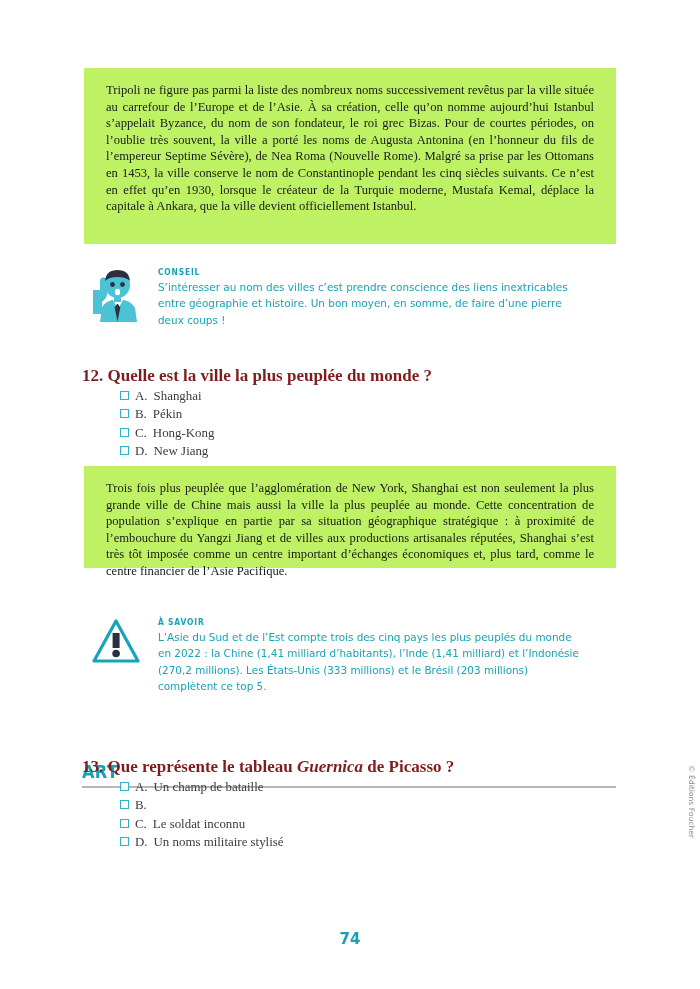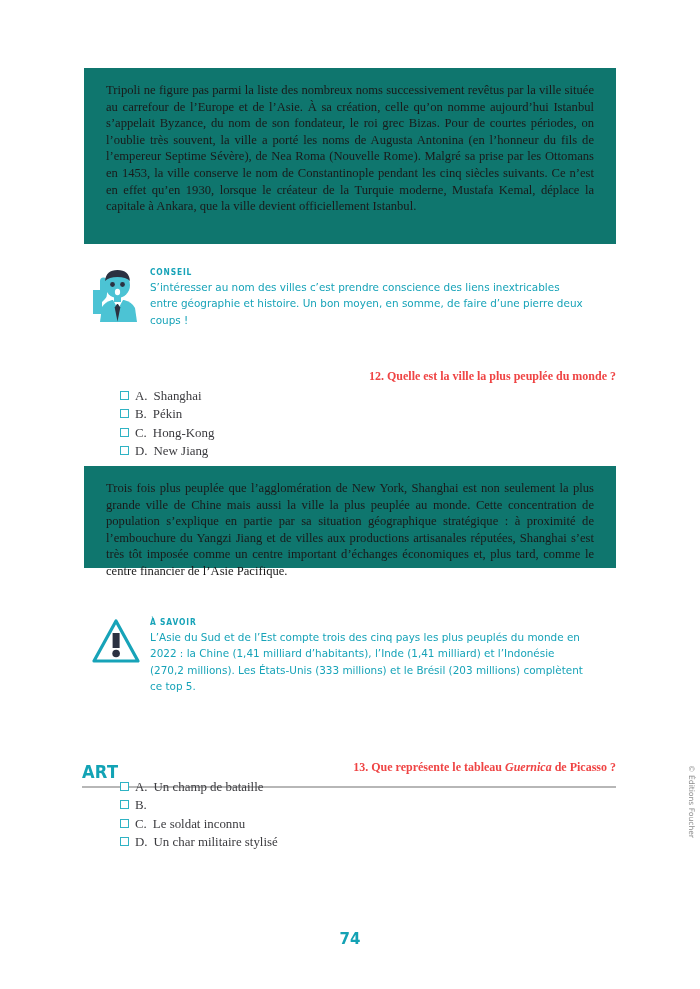--- a/index.html
+++ b/index.html
@@ -22,21 +22,21 @@
     inset: 0;
     width: 700px;
     height: 989px;
   }
 
   
   .info-box {
     position: absolute;
     left: 84px;
     width: 532px;
-    background: #0f766e;
+    background: #bef264;
     box-sizing: border-box;
     padding: 14px 22px 14px 22px;
   }
   .info-box p {
     margin: 0;
     font-family: "Liberation Serif", serif;
     font-size: 12.6px;
     line-height: 16.6px;
     text-align: justify;
     text-align-last: left;
@@ -47,21 +47,21 @@
   #box-istanbul { top: 68px; height: 176px; }
   #box-shanghai { top: 466px; height: 102px; }
 
   
   .callout {
     position: absolute;
     left: 88px;
     width: 500px;
     display: flex;
     align-items: flex-start;
-    gap: 6px;
+    gap: 14px;
   }
   #callout-conseil { top: 266px; }
   #callout-savoir  { top: 616px; }
 
   .callout-icon {
     width: 56px;
     flex: 0 0 56px;
     display: flex;
     align-items: flex-start;
     justify-content: center;
@@ -98,24 +98,23 @@
     left: 82px;
     width: 534px;
   }
   #question-12 { top: 367px; }
   #question-13 { top: 758px; }
 
   .question-title {
     margin: 0 0 2px 0;
     font-family: "Liberation Serif", serif;
     font-weight: bold;
-    font-size: 12px;
+    font-size: 17px;
     line-height: 18px;
-    color: #ef4444;
-    text-align: right;
+    color: #7f1d1d;
   }
   .question-title .ital { font-style: italic; }
 
   .answers {
     list-style: none;
     margin: 0;
     padding: 0 0 0 38px;
   }
   .answer-item {
     display: flex;
@@ -293,21 +292,21 @@
         <span class="answer-text">B.</span>
       </li>
       <li class="answer-item">
         <span class="checkbox"></span>
         <span class="answer-text">C.</span>
         <span class="answer-text">Le soldat inconnu</span>
       </li>
       <li class="answer-item">
         <span class="checkbox"></span>
         <span class="answer-text">D.</span>
-        <span class="answer-text">Un char militaire stylisé</span>
+        <span class="answer-text">Un noms militaire stylisé</span>
       </li>
     </ul>
   </div>
 
   <div id="page-number">74</div>
   <div id="copyright">© Éditions Foucher</div>
 
 </div>
 
 </body></html>

